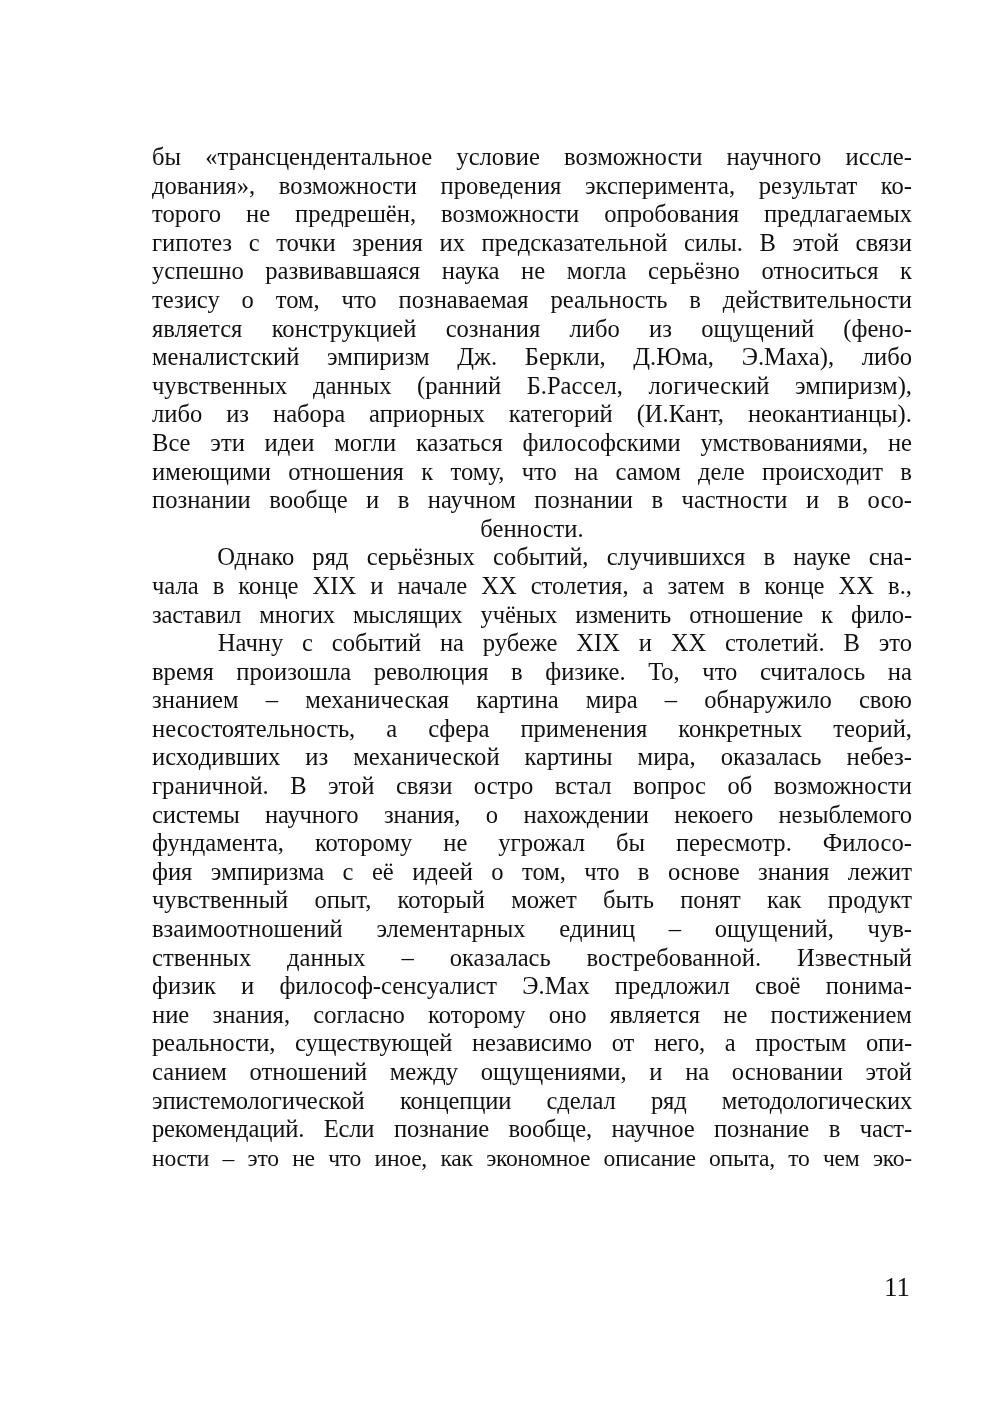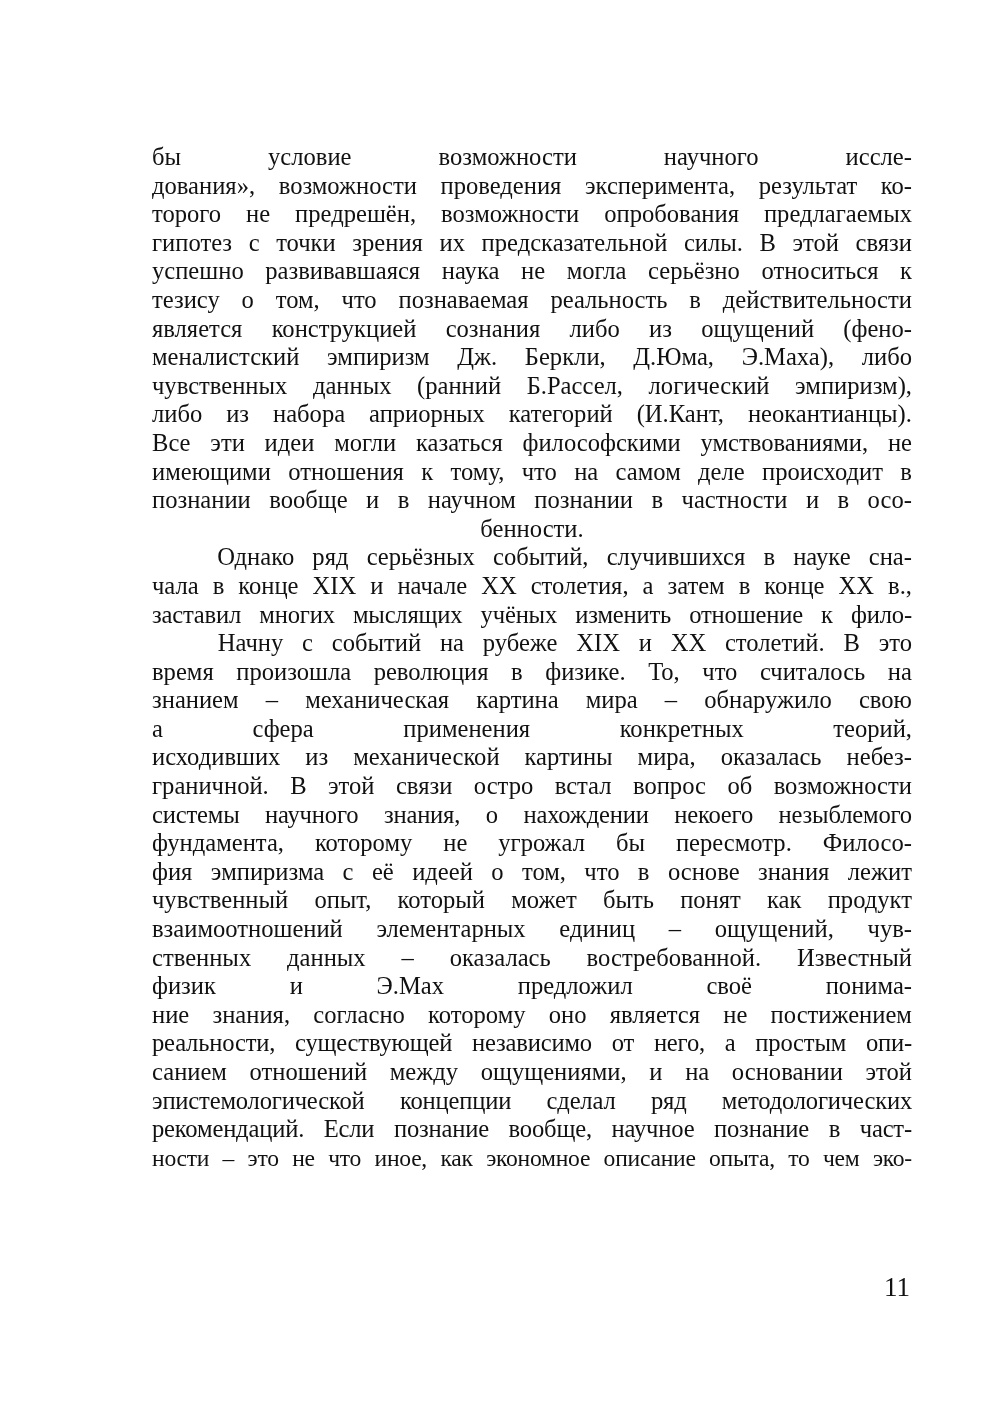--- a/index.html
+++ b/index.html
@@ -103,21 +103,21 @@
   }
 </style>
 </head>
 <body>
 
 <div id="page">
 
   <div id="textblock">
       <div class="para">
         <div class="line">
-          <div class="j"><span>бы</span><span>условие</span><span>возможности</span><span>научного</span><span>иссле-</span></div>
+          <div class="j"><span>бы</span><span>«трансцендентальное</span><span>условие</span><span>возможности</span><span>научного</span><span>иссле-</span></div>
         </div>
         <div class="line">
           <div class="j"><span>дования»,</span><span>возможности</span><span>проведения</span><span>эксперимента,</span><span>результат</span><span>ко-</span></div>
         </div>
         <div class="line">
           <div class="j"><span>торого</span><span>не</span><span>предрешён,</span><span>возможности</span><span>опробования</span><span>предлагаемых</span></div>
         </div>
         <div class="line">
           <div class="j"><span>гипотез</span><span>с</span><span>точки</span><span>зрения</span><span>их</span><span>предсказательной</span><span>силы.</span><span>В</span><span>этой</span><span>связи</span></div>
         </div>
@@ -167,21 +167,21 @@
         <div class="line">
           <div class="j"><span class="indent"></span><span>Начну</span><span>с</span><span>событий</span><span>на</span><span>рубеже</span><span>XIX</span><span>и</span><span>XX</span><span>столетий.</span><span>В</span><span>это</span></div>
         </div>
         <div class="line">
           <div class="j"><span>время</span><span>произошла</span><span>революция</span><span>в</span><span>физике.</span><span>То,</span><span>что</span><span>считалось</span><span>на</span></div>
         </div>
         <div class="line">
           <div class="j"><span>знанием</span><span>–</span><span>механическая</span><span>картина</span><span>мира</span><span>–</span><span>обнаружило</span><span>свою</span></div>
         </div>
         <div class="line">
-          <div class="j"><span>а</span><span>сфера</span><span>применения</span><span>конкретных</span><span>теорий,</span></div>
+          <div class="j"><span>несостоятельность,</span><span>а</span><span>сфера</span><span>применения</span><span>конкретных</span><span>теорий,</span></div>
         </div>
         <div class="line">
           <div class="j"><span>исходивших</span><span>из</span><span>механической</span><span>картины</span><span>мира,</span><span>оказалась</span><span>небез-</span></div>
         </div>
         <div class="line">
           <div class="j"><span>граничной.</span><span>В</span><span>этой</span><span>связи</span><span>остро</span><span>встал</span><span>вопрос</span><span>об</span><span>возможности</span></div>
         </div>
         <div class="line tight">
           <div class="j"><span>системы</span><span>научного</span><span>знания,</span><span>о</span><span>нахождении</span><span>некоего</span><span>незыблемого</span></div>
         </div>
@@ -194,21 +194,21 @@
         <div class="line">
           <div class="j"><span>чувственный</span><span>опыт,</span><span>который</span><span>может</span><span>быть</span><span>понят</span><span>как</span><span>продукт</span></div>
         </div>
         <div class="line">
           <div class="j"><span>взаимоотношений</span><span>элементарных</span><span>единиц</span><span>–</span><span>ощущений,</span><span>чув-</span></div>
         </div>
         <div class="line">
           <div class="j"><span>ственных</span><span>данных</span><span>–</span><span>оказалась</span><span>востребованной.</span><span>Известный</span></div>
         </div>
         <div class="line">
-          <div class="j"><span>физик</span><span>и</span><span>Э.Мах</span><span>предложил</span><span>своё</span><span>понима-</span></div>
+          <div class="j"><span>физик</span><span>и</span><span>философ-сенсуалист</span><span>Э.Мах</span><span>предложил</span><span>своё</span><span>понима-</span></div>
         </div>
         <div class="line">
           <div class="j"><span>ние</span><span>знания,</span><span>согласно</span><span>которому</span><span>оно</span><span>является</span><span>не</span><span>постижением</span></div>
         </div>
         <div class="line tight">
           <div class="j"><span>реальности,</span><span>существующей</span><span>независимо</span><span>от</span><span>него,</span><span>а</span><span>простым</span><span>опи-</span></div>
         </div>
         <div class="line">
           <div class="j"><span>санием</span><span>отношений</span><span>между</span><span>ощущениями,</span><span>и</span><span>на</span><span>основании</span><span>этой</span></div>
         </div>

